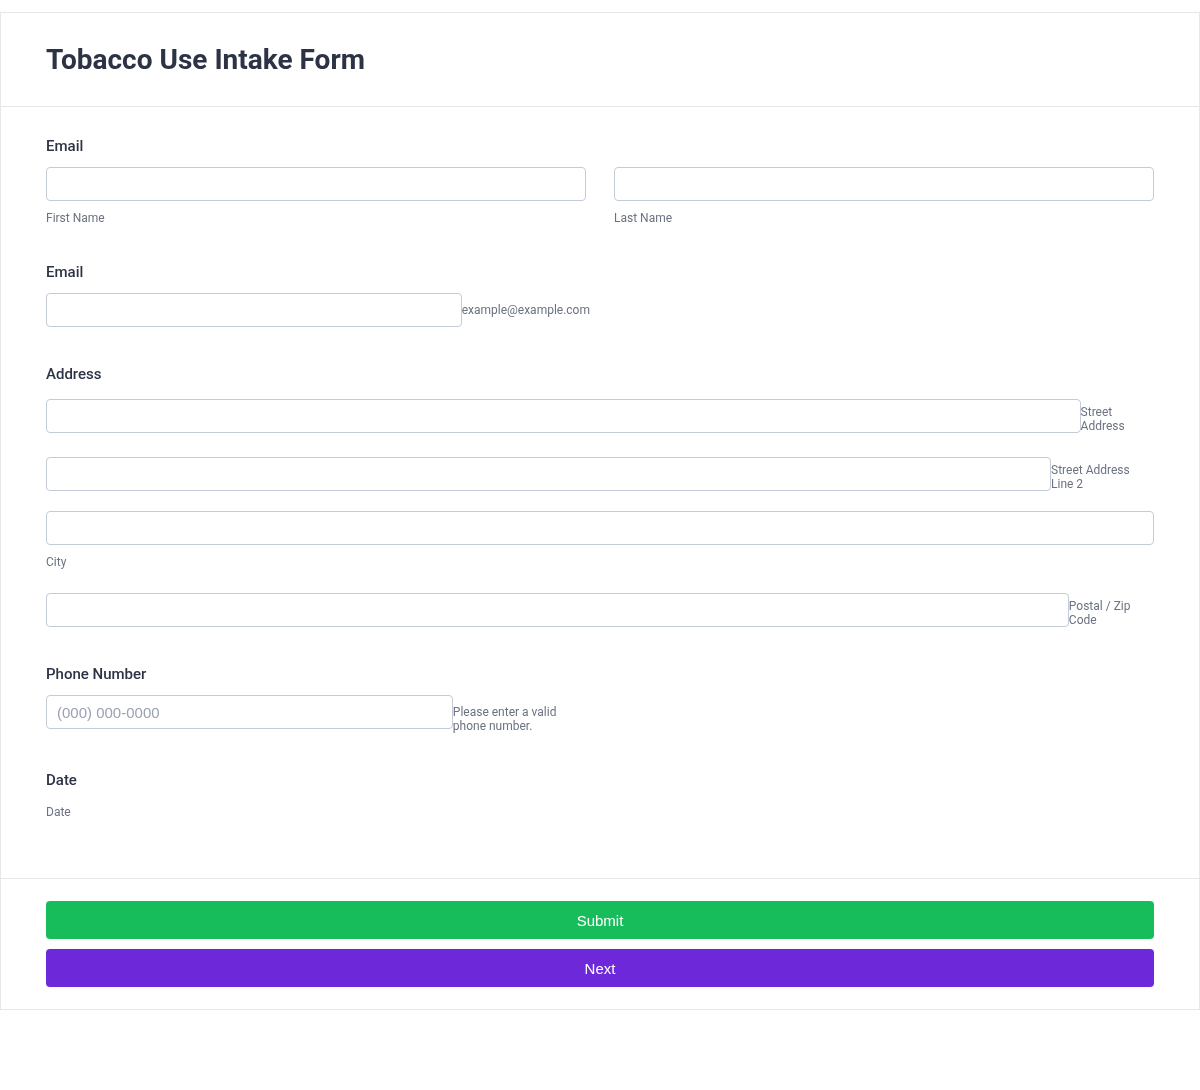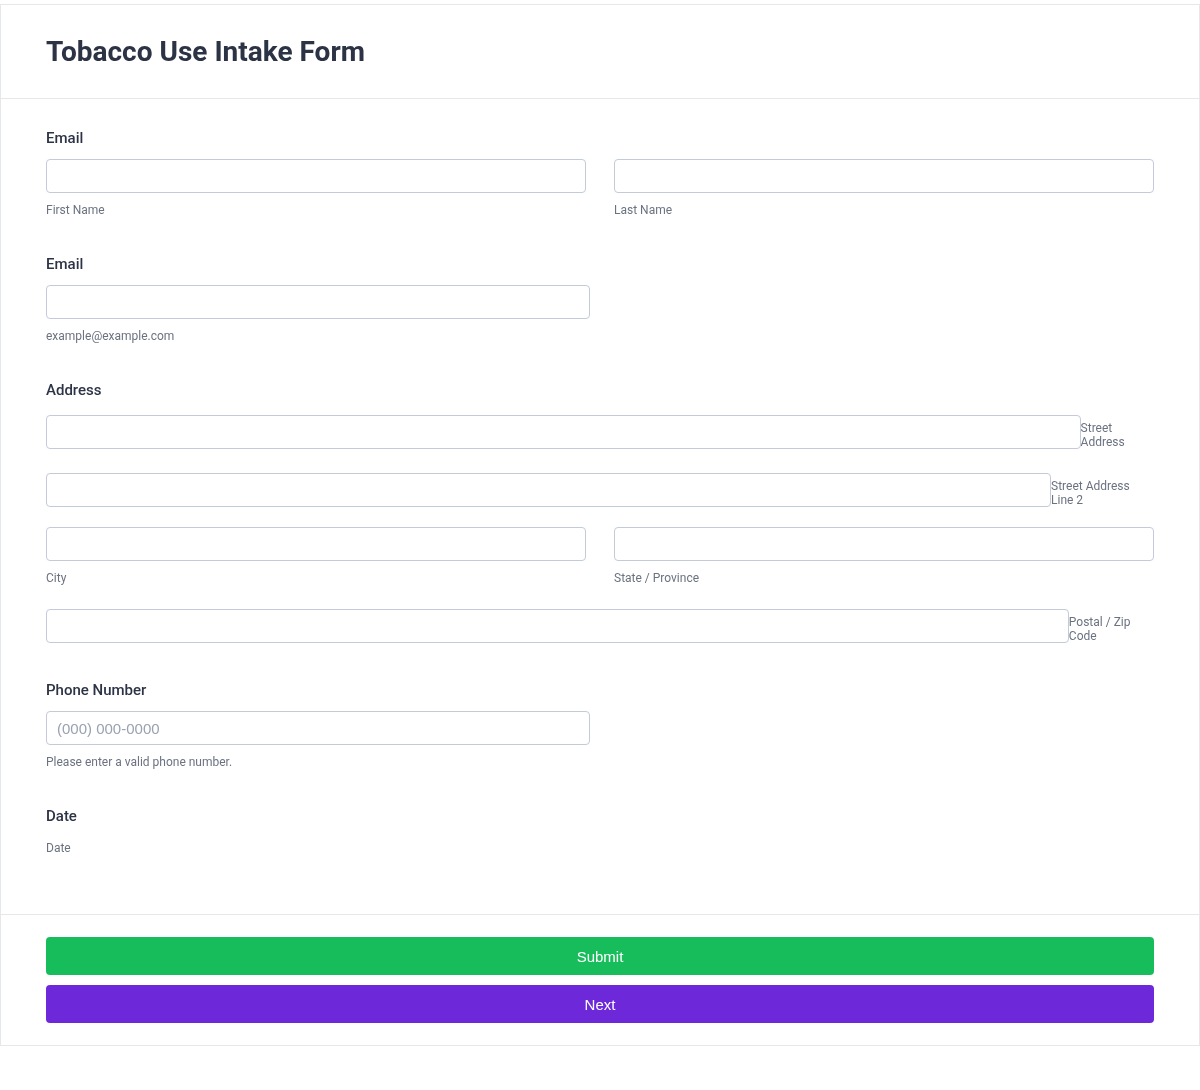--- a/index.html
+++ b/index.html
@@ -7,21 +7,21 @@
       margin: 0;
       padding: 0;
     }
     body {
       font-family: -apple-system, BlinkMacSystemFont, "Segoe UI", Roboto, "Helvetica Neue", Arial, sans-serif;
       background: #fff;
       color: #2c3345;
     }
     .page-container {
       width: 1200px;
-      margin: 4px auto;
+      margin: 12px auto;
       border: 1px solid #e5e7eb;
       background: #fff;
     }
     .header {
       padding: 30px 45px;
       border-bottom: 1px solid #e5e7eb;
     }
     .header h1 {
       font-size: 28px;
       font-weight: 700;
@@ -46,21 +46,21 @@
       justify-content: space-between;
     }
     .col {
       flex: 1;
       display: flex;
       flex-direction: column;
     }
     .col-half {
       width: calc(50% - 10px);
       display: flex;
-      flex-direction: column;
+      flex-direction: row;
     }
     .col-full {
       width: 100%;
       display: flex;
       flex-direction: row;
       align-items: flex-end;
     }
     input[type="text"] {
       width: 100%;
       height: 34px;
@@ -174,24 +174,20 @@
       <div class="sub-row col-full">
         <input type="text" value="" style="">
         <span class="sub-label">Street Address Line 2</span>
       </div>
 
       <div class="sub-row row">
         <div class="col">
           <input type="text" value="" style="">
           <span class="sub-label">City</span>
         </div>
-        <div class="col">
-          <input type="text" value="" style="">
-          <span class="sub-label">State / Province</span>
-        </div>
       </div>
 
       <div class="sub-row col-full">
         <input type="text" value="" style="">
         <span class="sub-label">Postal / Zip Code</span>
       </div>
     </div>
 
     <div class="field-group">
       <label class="field-label">Phone Number</label>

